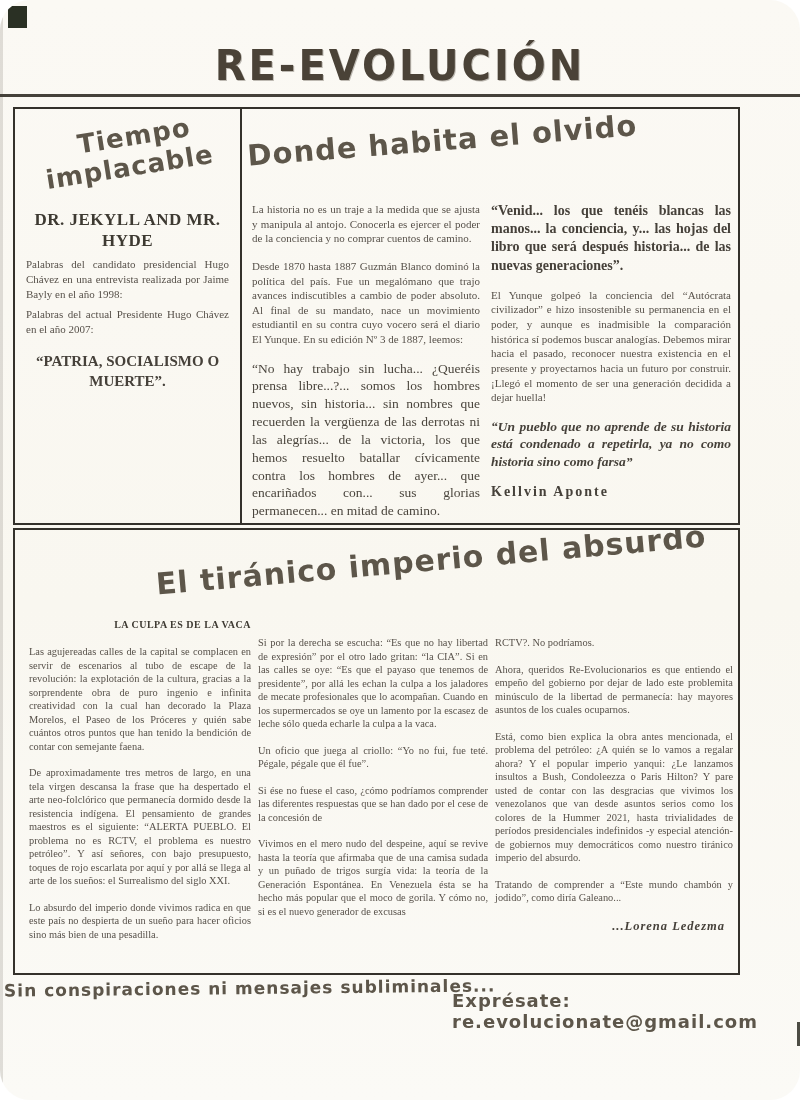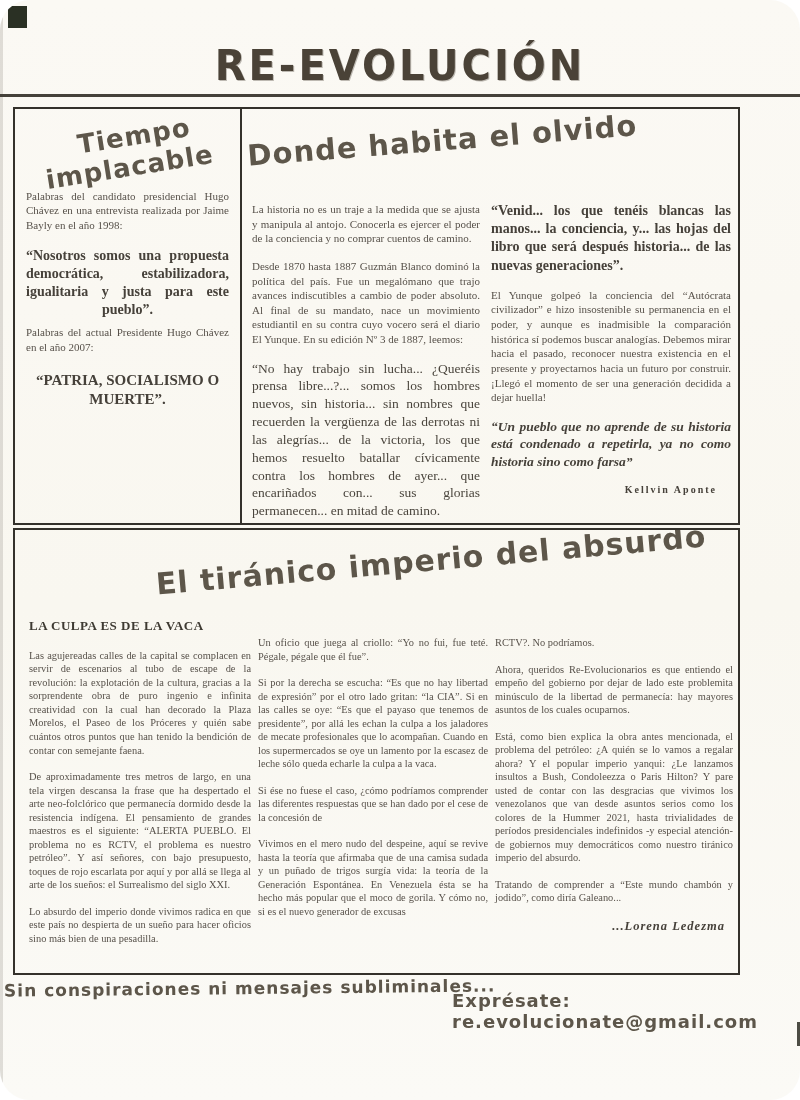--- a/index.html
+++ b/index.html
@@ -64,32 +64,32 @@
     position:absolute; left:232px; top:16px; width:350px;
     font-size:29px; transform:rotate(-4.5deg); white-space:nowrap;
   }
   .a2col { position:absolute; top:93px; font-size:11px; line-height:1.33; text-align:justify; }
   .a2col1 { left:237px; width:228px; }
   .a2col2 { left:476px; width:240px; }
   .a2col p + p, .a3col p + p { margin-top:13px; }
   .a2-bigquote { margin-top:14px; font-size:13.5px; line-height:1.32; color:#4a453d; }
   .a2-venid { font-size:14px; font-weight:bold; color:#46413a; line-height:1.3; }
   .a2-italic { margin-top:16px; font-size:13.5px; font-weight:bold; font-style:italic; color:#46413a; line-height:1.3; }
-  .a2-byline { margin-top:42px; font-size:10px; font-weight:bold; color:#46413a; text-align:right; padding-right:14px; letter-spacing:2px; }
+  .a2-byline { margin-top:42px; font-size:14px; font-weight:bold; color:#46413a; text-align:left; padding-right:14px; letter-spacing:2px; }
 
   
   .hand-absurdo {
     position:absolute; left:140px; top:14px; width:520px;
     font-size:30px; transform:rotate(-5deg); white-space:nowrap; text-align:center;
   }
   .a3col { position:absolute; font-size:10.4px; line-height:1.3; text-align:justify; }
   .a3col1 { left:14px;  top:88px;  width:222px; }
   .a3col2 { left:243px; top:106px; width:230px; }
   .a3col3 { left:480px; top:106px; width:238px; }
-  .a3-headline { text-align:left; font-size:13px; font-weight:bold; color:#3e3a32; letter-spacing:0.5px; margin-bottom:14px; }
+  .a3-headline { text-align:right; font-size:10px; font-weight:bold; color:#3e3a32; letter-spacing:0.5px; margin-bottom:14px; }
   .a3-byline { margin-top:18px; font-size:12.5px; font-weight:bold; color:#46413a; text-align:right; padding-right:8px; letter-spacing:1px;font-style:italic; }
 
   
   .footer-left  { position:absolute; left:4px;  top:978px; font-size:17px; transform:rotate(-0.6deg); }
   .footer-right { position:absolute; left:452px; top:990px; font-size:18px; }
 </style>
 </head>
 <body>
 
 <div class="page">
@@ -101,22 +101,22 @@
   <div class="masthead">RE-EVOLUCIÓN</div>
   <div class="top-rule"></div>
 
   <section class="box box-top">
 
     <div class="col-jekyll">
       <div class="hand hand-tiempo">
         <span class="l1">Tiempo</span>
         <span class="l2">implacable</span>
       </div>
+      <h2 class="a1-headline">DR. JEKYLL AND MR. HYDE</h2>
       <p class="a1-body">Palabras del candidato presidencial Hugo Chávez en una entrevista realizada por Jaime Bayly en el año 1998:</p>
-      <p class="a1-quote">“Nosotros somos una propuesta democrática, estabilizadora, igualitaria y justa para este pueblo”.</p>
       <p class="a1-body">Palabras del actual Presidente Hugo Chávez en el año 2007:</p>
       <p class="a1-quote2">“PATRIA, SOCIALISMO O MUERTE”.</p>
 
     </div>
 
     <div class="hand hand-olvido">Donde habita el olvido</div>
 
     <div class="a2col a2col1">
       <p>La historia no es un traje a la medida que se ajusta y manipula al antojo. Conocerla es ejercer el poder de la conciencia y no comprar cuentos de camino.</p>
       <p>Desde 1870 hasta 1887 Guzmán Blanco dominó la política del país. Fue un megalómano que trajo avances indiscutibles a cambio de poder absoluto. Al final de su mandato, nace un movimiento estudiantil en su contra cuyo vocero será el diario El Yunque. En su edición Nº 3 de 1887, leemos:</p>
@@ -137,22 +137,22 @@
     <div class="hand hand-absurdo">El tiránico imperio del absurdo</div>
 
     <div class="a3col a3col1">
       <h3 class="a3-headline">LA CULPA ES DE LA VACA</h3>
       <p>Las agujereadas calles de la capital se complacen en servir de escenarios al tubo de escape de la revolución: la explotación de la cultura, gracias a la sorprendente obra de puro ingenio e infinita creatividad con la cual han decorado la Plaza Morelos, el Paseo de los Próceres y quién sabe cuántos otros puntos que han tenido la bendición de contar con semejante faena.</p>
       <p>De aproximadamente tres metros de largo, en una tela virgen descansa la frase que ha despertado el arte neo-folclórico que permanecía dormido desde la resistencia indígena. El pensamiento de grandes maestros es el siguiente: “ALERTA PUEBLO. El problema no es RCTV, el problema es nuestro petróleo”. Y así señores, con bajo presupuesto, toques de rojo escarlata por aquí y por allá se llega al arte de los sueños: el Surrealismo del siglo XXI.</p>
       <p>Lo absurdo del imperio donde vivimos radica en que este país no despierta de un sueño para hacer oficios sino más bien de una pesadilla.</p>
     </div>
 
     <div class="a3col a3col2">
+      <p>Si por la derecha se escucha: “Es que no hay libertad de expresión” por el otro lado gritan: “la CIA”. Si en las calles se oye: “Es que el payaso que tenemos de presidente”, por allá les echan la culpa a los jaladores de mecate profesionales que lo acompañan. Cuando en los supermercados se oye un lamento por la escasez de leche sólo queda echarle la culpa a la vaca.</p>
       <p>Un oficio que juega al criollo: “Yo no fui, fue teté. Pégale, pégale que él fue”.</p>
-      <p>Si por la derecha se escucha: “Es que no hay libertad de expresión” por el otro lado gritan: “la CIA”. Si en las calles se oye: “Es que el payaso que tenemos de presidente”, por allá les echan la culpa a los jaladores de mecate profesionales que lo acompañan. Cuando en los supermercados se oye un lamento por la escasez de leche sólo queda echarle la culpa a la vaca.</p>
       <p>Si ése no fuese el caso, ¿cómo podríamos comprender las diferentes respuestas que se han dado por el cese de la concesión de</p>
       <p>Vivimos en el mero nudo del despeine, aquí se revive hasta la teoría que afirmaba que de una camisa sudada y un puñado de trigos surgía vida: la teoría de la Generación Espontánea. En Venezuela ésta se ha hecho más popular que el moco de gorila. Y cómo no, si es el nuevo generador de excusas</p>
     </div>
 
     <div class="a3col a3col3">
       <p>RCTV?. No podríamos.</p>
       <p>Ahora, queridos Re-Evolucionarios es que entiendo el empeño del gobierno por dejar de lado este problemita minúsculo de la libertad de permanecía: hay mayores asuntos de los cuales ocuparnos.</p>
       <p>Está, como bien explica la obra antes mencionada, el problema del petróleo: ¿A quién se lo vamos a regalar ahora? Y el popular imperio yanqui: ¿Le lanzamos insultos a Bush, Condoleezza o Paris Hilton? Y pare usted de contar con las desgracias que vivimos los venezolanos que van desde asuntos serios como los colores de la Hummer 2021, hasta trivialidades de períodos presidenciales indefinidos -y especial atención- de gobiernos muy democráticos como nuestro tiránico imperio del absurdo.</p>
       <p>Tratando de comprender a “Este mundo chambón y jodido”, como diría Galeano...</p>
       <p class="a3-byline">...Lorena Ledezma</p>

